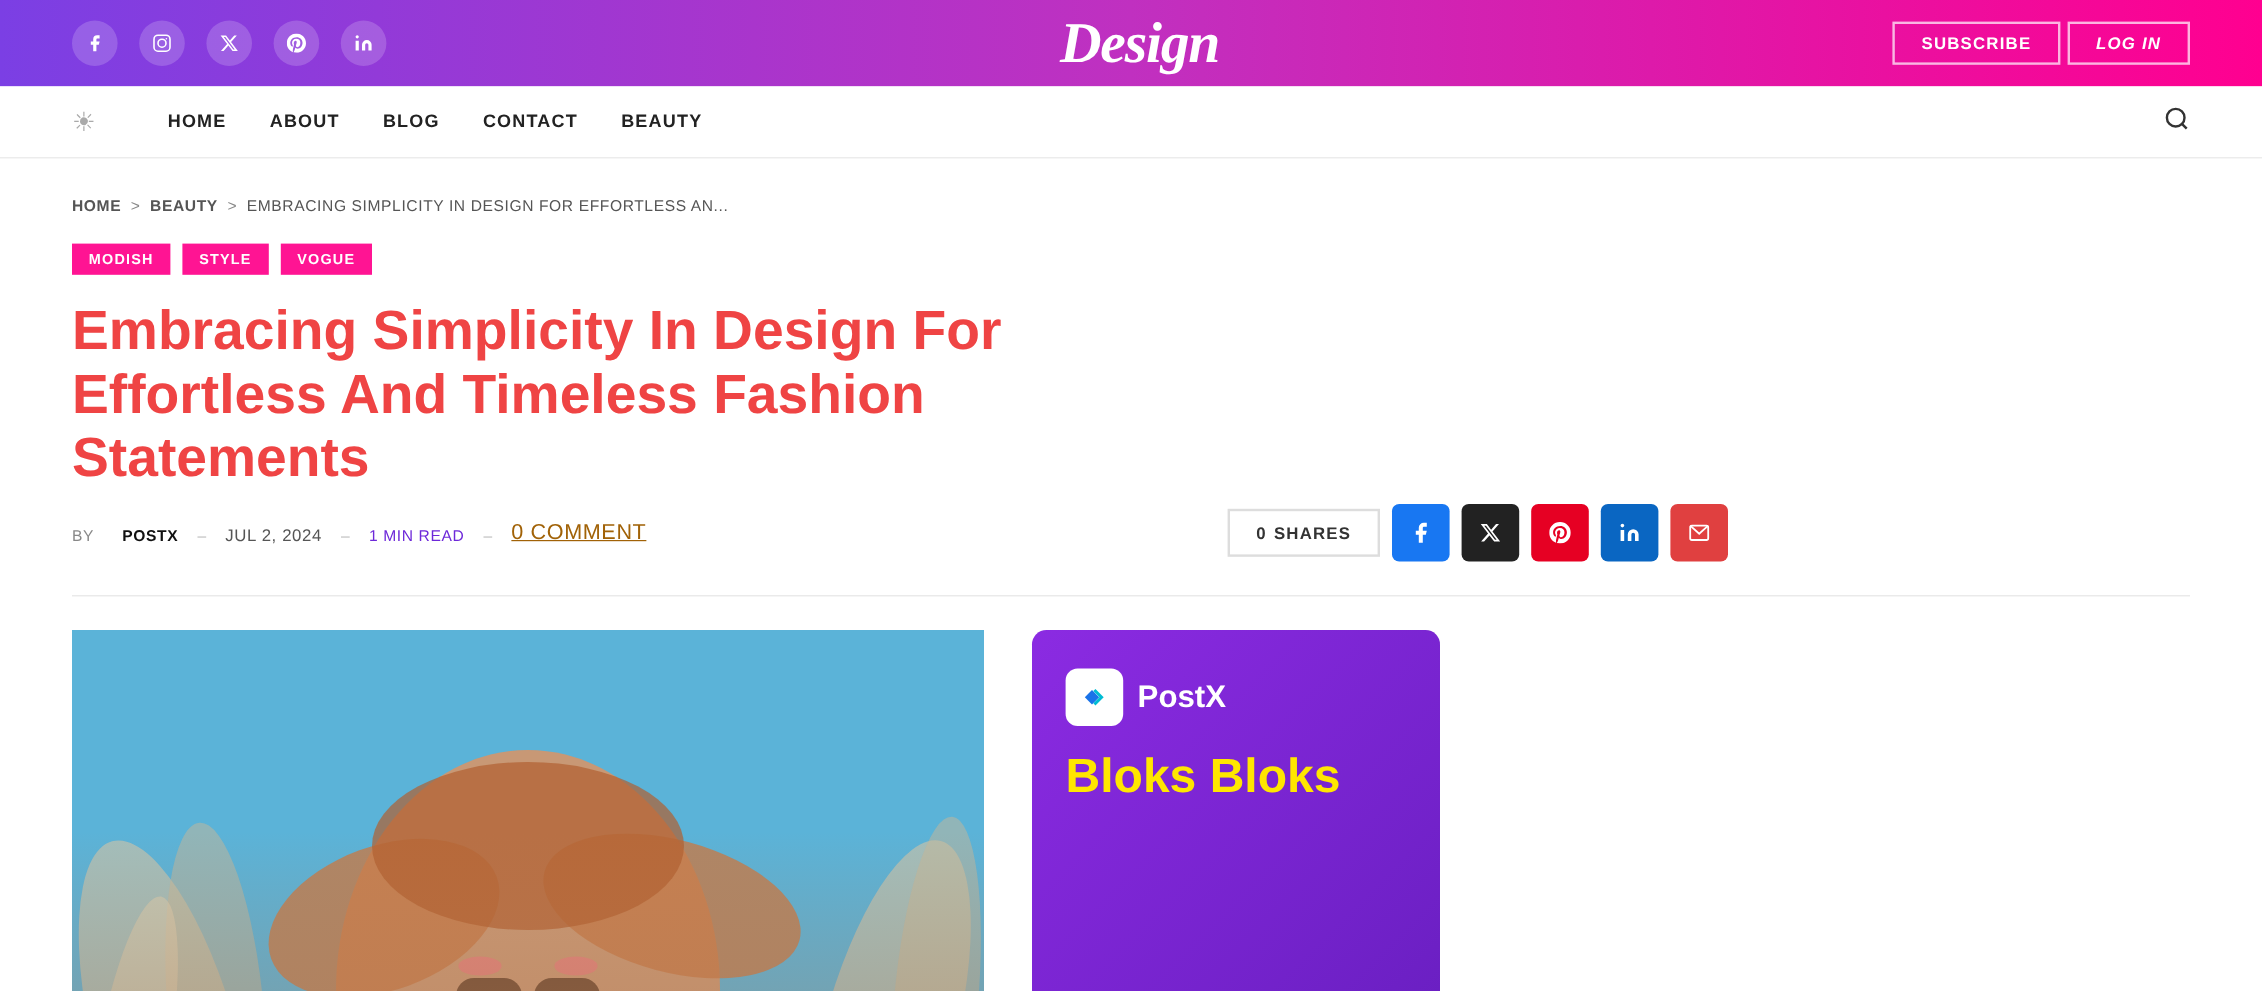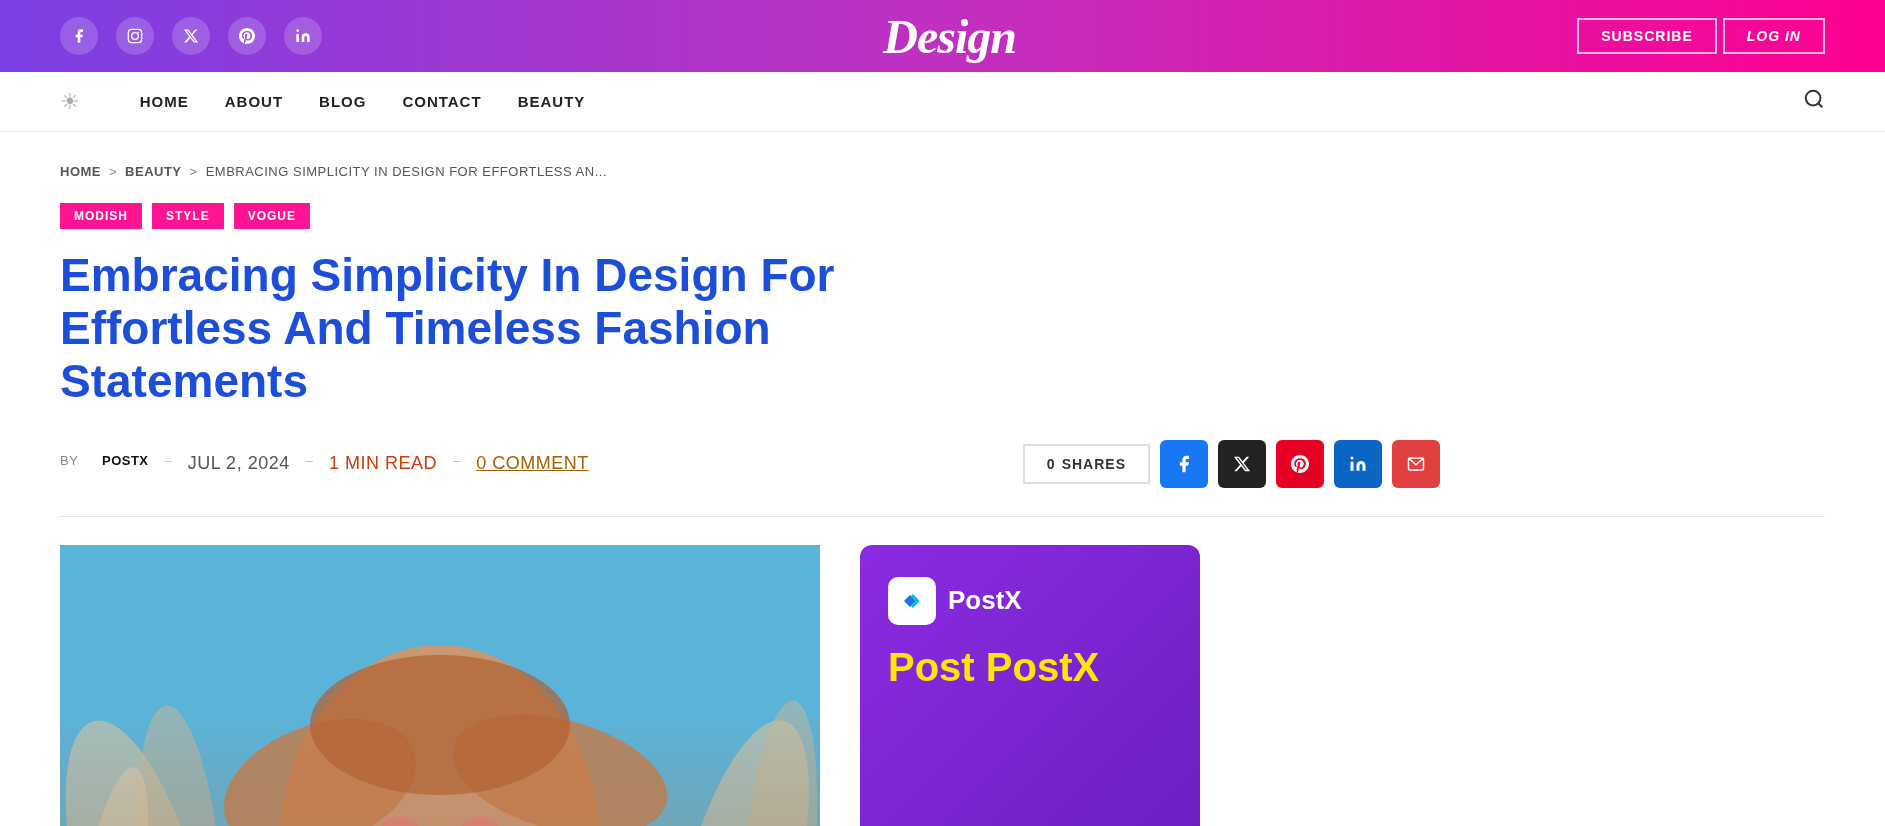--- a/index.html
+++ b/index.html
@@ -154,47 +154,47 @@
       letter-spacing: 1px;
       padding: 6px 14px;
       text-transform: uppercase;
       cursor: pointer;
     }
 
     
     .article-title {
       font-size: 46px;
       font-weight: 900;
-      color: #1d4ed8;
+      color: #ef4444;
       line-height: 1.15;
       max-width: 900px;
-      margin-bottom: 32px;
+      margin-bottom: 12px;
     }
 
     
     .article-meta {
       display: flex;
       align-items: center;
       gap: 0;
       font-size: 13px;
       color: #555;
       margin-bottom: 28px;
       justify-content: space-between;
       max-width: 1380px;
     }
     .meta-left {
       display: flex;
-      align-items: flex-start;
+      align-items: flex-end;
       gap: 10px;
     }
     .meta-by { color: #888; font-size: 13px; text-transform: uppercase; letter-spacing: 0.5px; }
     .meta-author { color: #111; font-weight: 700; font-size: 13px; text-transform: uppercase; letter-spacing: 0.5px; cursor: pointer; }
     .meta-dash { color: #bbb; margin: 0 6px; }
-    .meta-date { color: #555; font-size: 18px; text-transform: uppercase; letter-spacing: 0.5px; }
-    .meta-read { color: #c2410c; font-size: 18px; text-transform: uppercase; letter-spacing: 0.5px; }
+    .meta-date { color: #555; font-size: 14px; text-transform: uppercase; letter-spacing: 0.5px; }
+    .meta-read { color: #6d28d9; font-size: 13px; text-transform: uppercase; letter-spacing: 0.5px; }
     .meta-comment { color: #a16207; font-size: 18px; text-transform: uppercase; letter-spacing: 0.5px; text-decoration: underline; }
 
     
     .share-row {
       display: flex;
       align-items: center;
       gap: 10px;
     }
     .shares-box {
       border: 2px solid #ddd;
@@ -471,17 +471,17 @@
         <div class="ad-logo-icon">
 
           <svg width="32" height="32" viewBox="0 0 32 32" fill="none" xmlns="http://www.w3.org/2000/svg">
             <rect width="32" height="32" rx="6" fill="white"></rect>
             <path d="M8 16L14 10L20 16L14 22Z" fill="#1a73e8"></path>
             <path d="M16 10L22 16L16 22" stroke="#00bcd4" stroke-width="2.5" fill="none"></path>
           </svg>
         </div>
         <span class="ad-brand-name">PostX</span>
       </div>
-      <div class="ad-headline">Post PostX</div>
+      <div class="ad-headline">Bloks Bloks</div>
     </div>
   </div>
 
 </div>
 
 </body></html>

